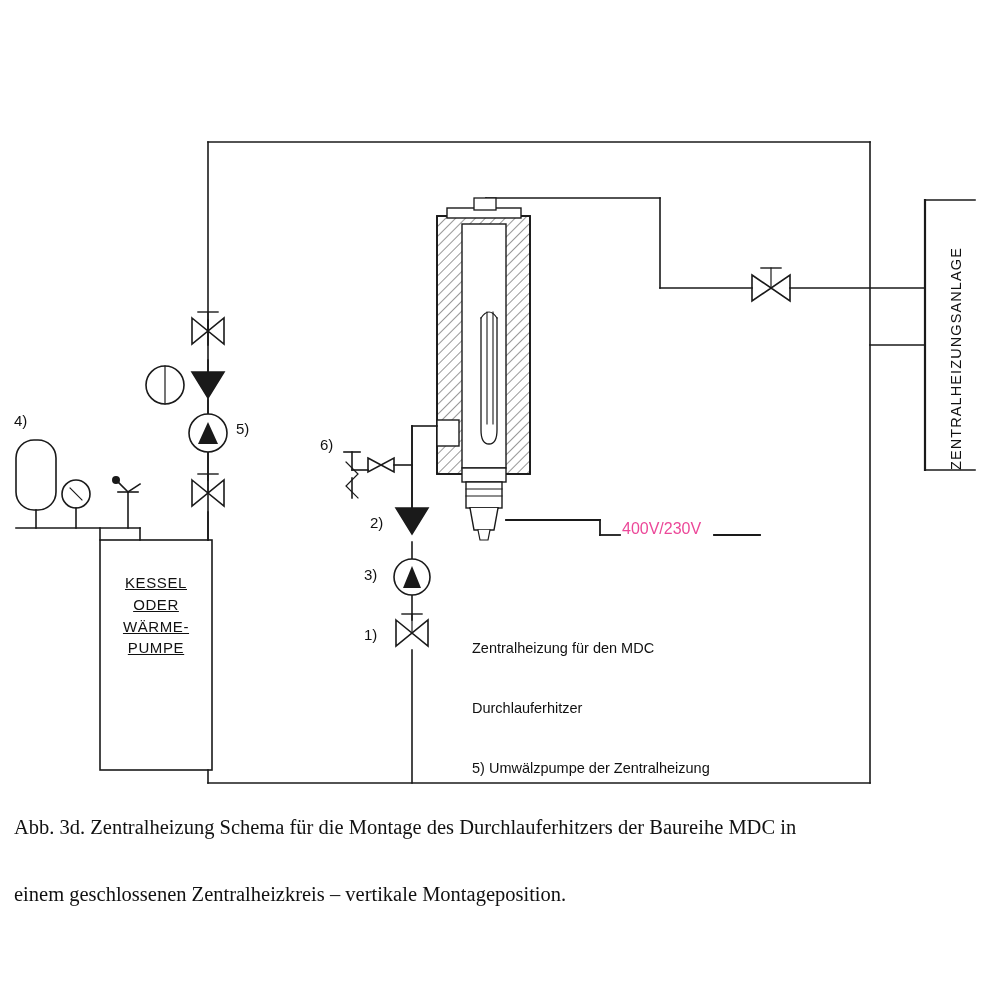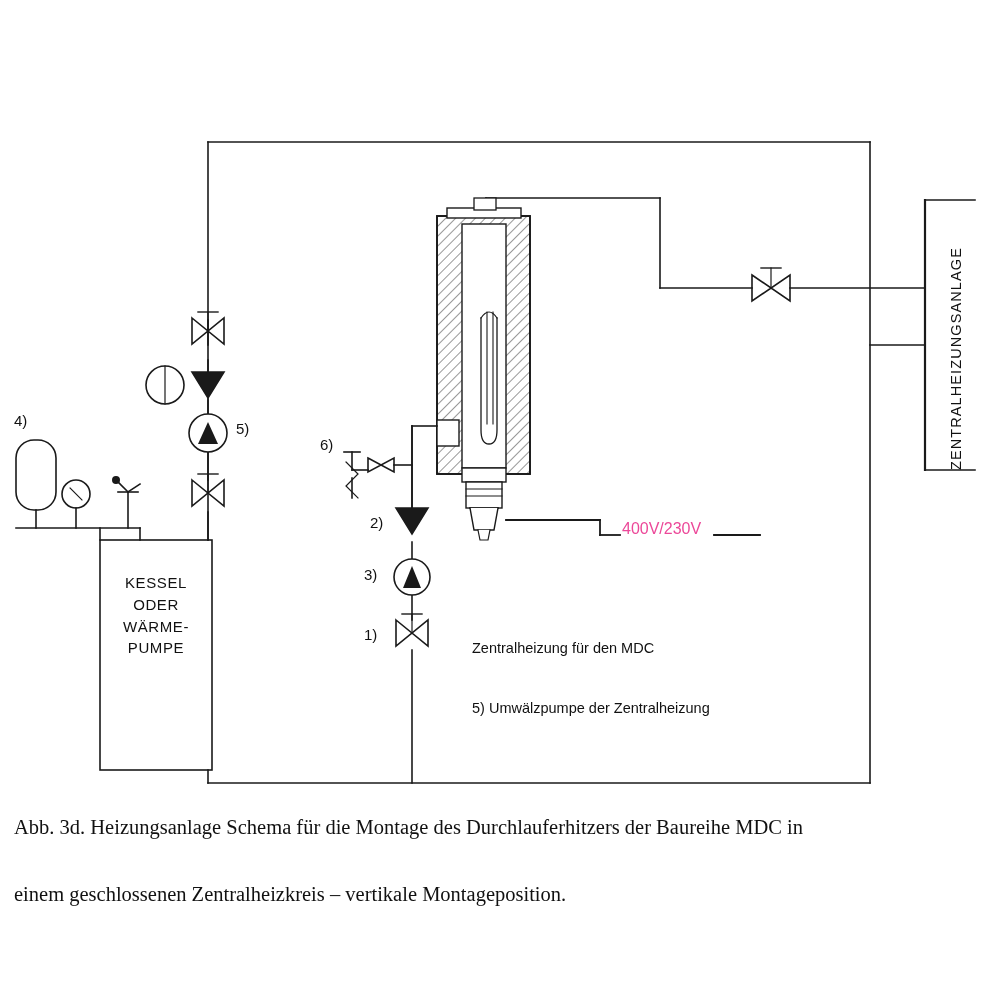--- a/index.html
+++ b/index.html
@@ -244,31 +244,32 @@
   <div class="lbl lbl-num" style="left:236px; top:420px;">5)</div>
   <div class="lbl lbl-num" style="left:320px; top:436px;">6)</div>
   <div class="lbl lbl-num" style="left:370px; top:514px;">2)</div>
   <div class="lbl lbl-num" style="left:364px; top:566px;">3)</div>
   <div class="lbl lbl-num" style="left:364px; top:626px;">1)</div>
 
   <div class="voltage">400V/230V</div>
 
   <div class="vertical-text" style="left:948px; top:200px; height:270px;">ZENTRALHEIZUNGSANLAGE</div>
 
-  <div class="boiler-text" style="left:100px; top:572px; width:112px;">
+  <div class="boiler-text" style="left:100px; top:572px; width:112px;text-decoration:underline;">
     <div>KESSEL</div>
     <div>ODER</div>
     <div>WÄRME-</div>
     <div>PUMPE</div>
   </div>
 
   <div class="legend">
     <div>Zentralheizung für den MDC</div>
+    <div>Durchlauferhitzer</div>
     <div>5) Umwälzpumpe der Zentralheizung</div>
     
   </div>
 
   <div class="caption">
-    <span>Abb. 3d. Heizungsanlage Schema für die Montage des Durchlauferhitzers der Baureihe MDC in</span>
+    <span>Abb. 3d. Zentralheizung Schema für die Montage des Durchlauferhitzers der Baureihe MDC in</span>
     <span class="l2">einem geschlossenen Zentralheizkreis – vertikale Montageposition.</span>
   </div>
 
 </div>
 
 </body></html>

